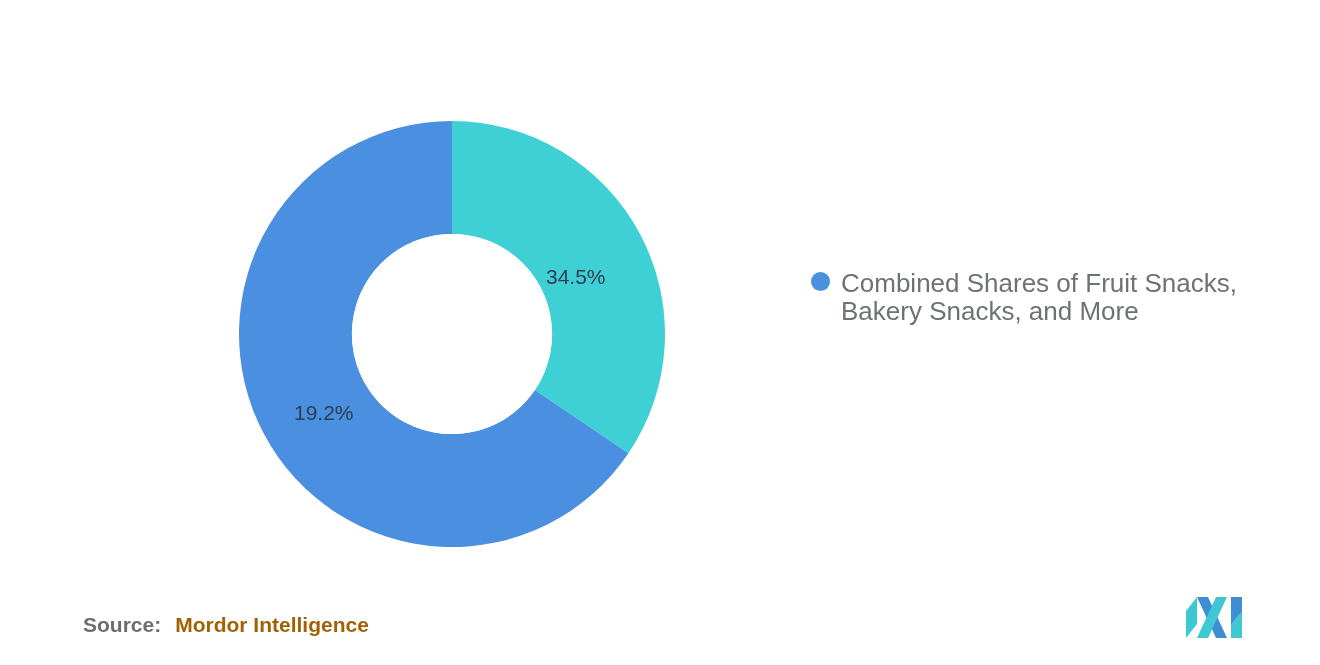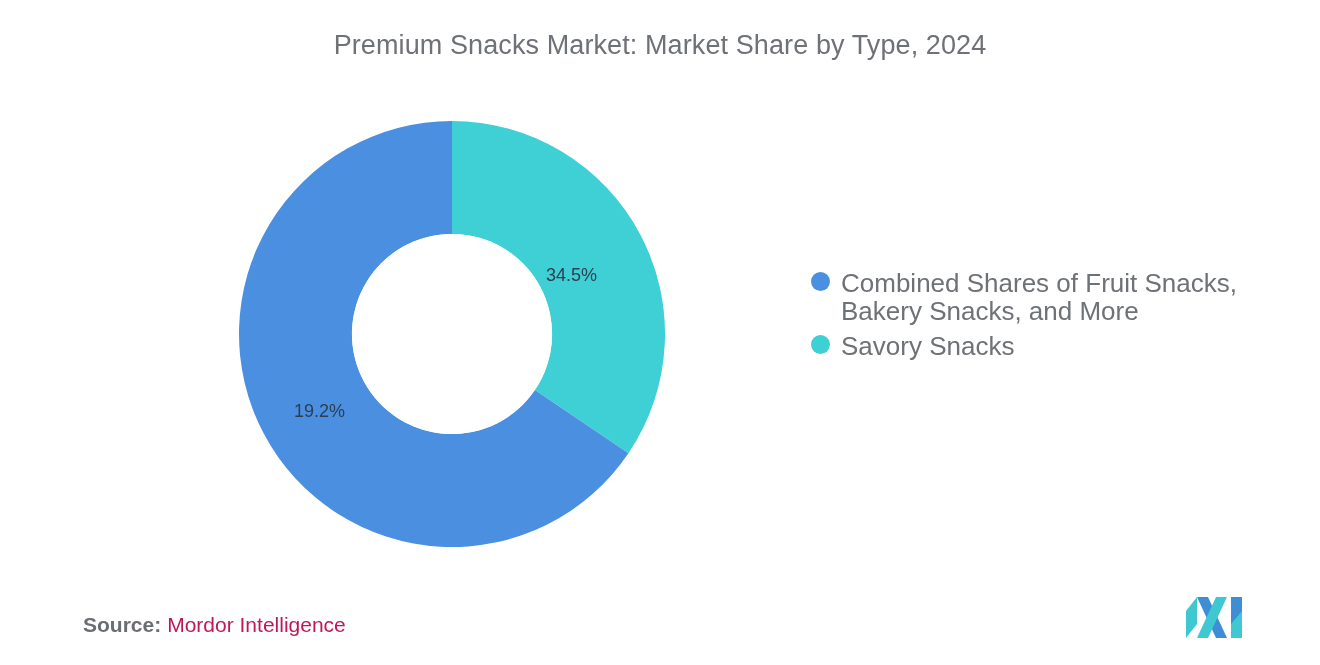--- a/index.html
+++ b/index.html
@@ -41,21 +41,21 @@
     width: 426px;
     height: 426px;
   }
   #donut-svg {
     display: block;
     width: 426px;
     height: 426px;
   }
   .slice-label {
     position: absolute;
-    font-size: 18px;
+    font-size: 21px;
     font-weight: 400;
     color: #2d3e50;
     white-space: nowrap;
   }
   #label-savory {
     left: 307px;
     top: 144px;
   }
   #label-combined {
     left: 55px;
@@ -98,41 +98,40 @@
     font-size: 21px;
     color: #7b7e82;
     white-space: nowrap;
   }
   #source-label {
     font-weight: 700;
     color: #6a6d71;
     margin-left: 28px;
   }
   #source-value {
-    font-weight: 400;
-    color: #be185d;
-    margin-left: 6px;
+    font-weight: 700;
+    color: #a16207;
+    margin-left: 14px;
   }
 
   
   #logo {
     position: absolute;
     left: 1186px;
     top: 597px;
     width: 72px;
     height: 42px;
   }
   #logo svg { display: block; }
 </style>
 </head>
 <body>
 
 <div id="stage">
 
-  <div id="chart-title">Premium Snacks Market: Market Share by Type, 2024</div>
 
   <div id="donut-wrap">
     <svg id="donut-svg" viewBox="0 0 426 426">
 
       <path fill="#3fd0d5" d="M 213 0 A 213 213 0 0 1 389.42701484427454 332.34198101731903 L 295.92069697680904 269.0907310781399 A 100.11 100.11 0 0 0 213 112.89 Z"></path>
 
       <path fill="#4a8fe0" d="M 389.42701484427454 332.34198101731903 A 213 213 0 1 1 212.99999999999997 0 L 212.99999999999997 112.89 A 100.11 100.11 0 1 0 295.92069697680904 269.0907310781399 Z"></path>
 
       <circle cx="213" cy="213" r="100" fill="#ffffff"></circle>
     </svg>
@@ -142,24 +141,20 @@
     <div class="slice-label" id="label-combined">19.2%</div>
   </div>
 
   <div id="legend">
 
     <div class="legend-row">
       <span class="legend-swatch" style="background:#4a8fe0"></span>
       <span class="legend-label">Combined Shares of Fruit Snacks, Bakery Snacks, and More</span>
     </div>
 
-    <div class="legend-row">
-      <span class="legend-swatch" style="background:#3fd0d5"></span>
-      <span class="legend-label">Savory Snacks</span>
-    </div>
 
   </div>
 
   <div id="source-line">
     <span id="source-label">Source:</span><span id="source-value">Mordor Intelligence</span>
   </div>
 
   <div id="logo">
     <svg width="72" height="42" viewBox="0 0 72 42">
 

